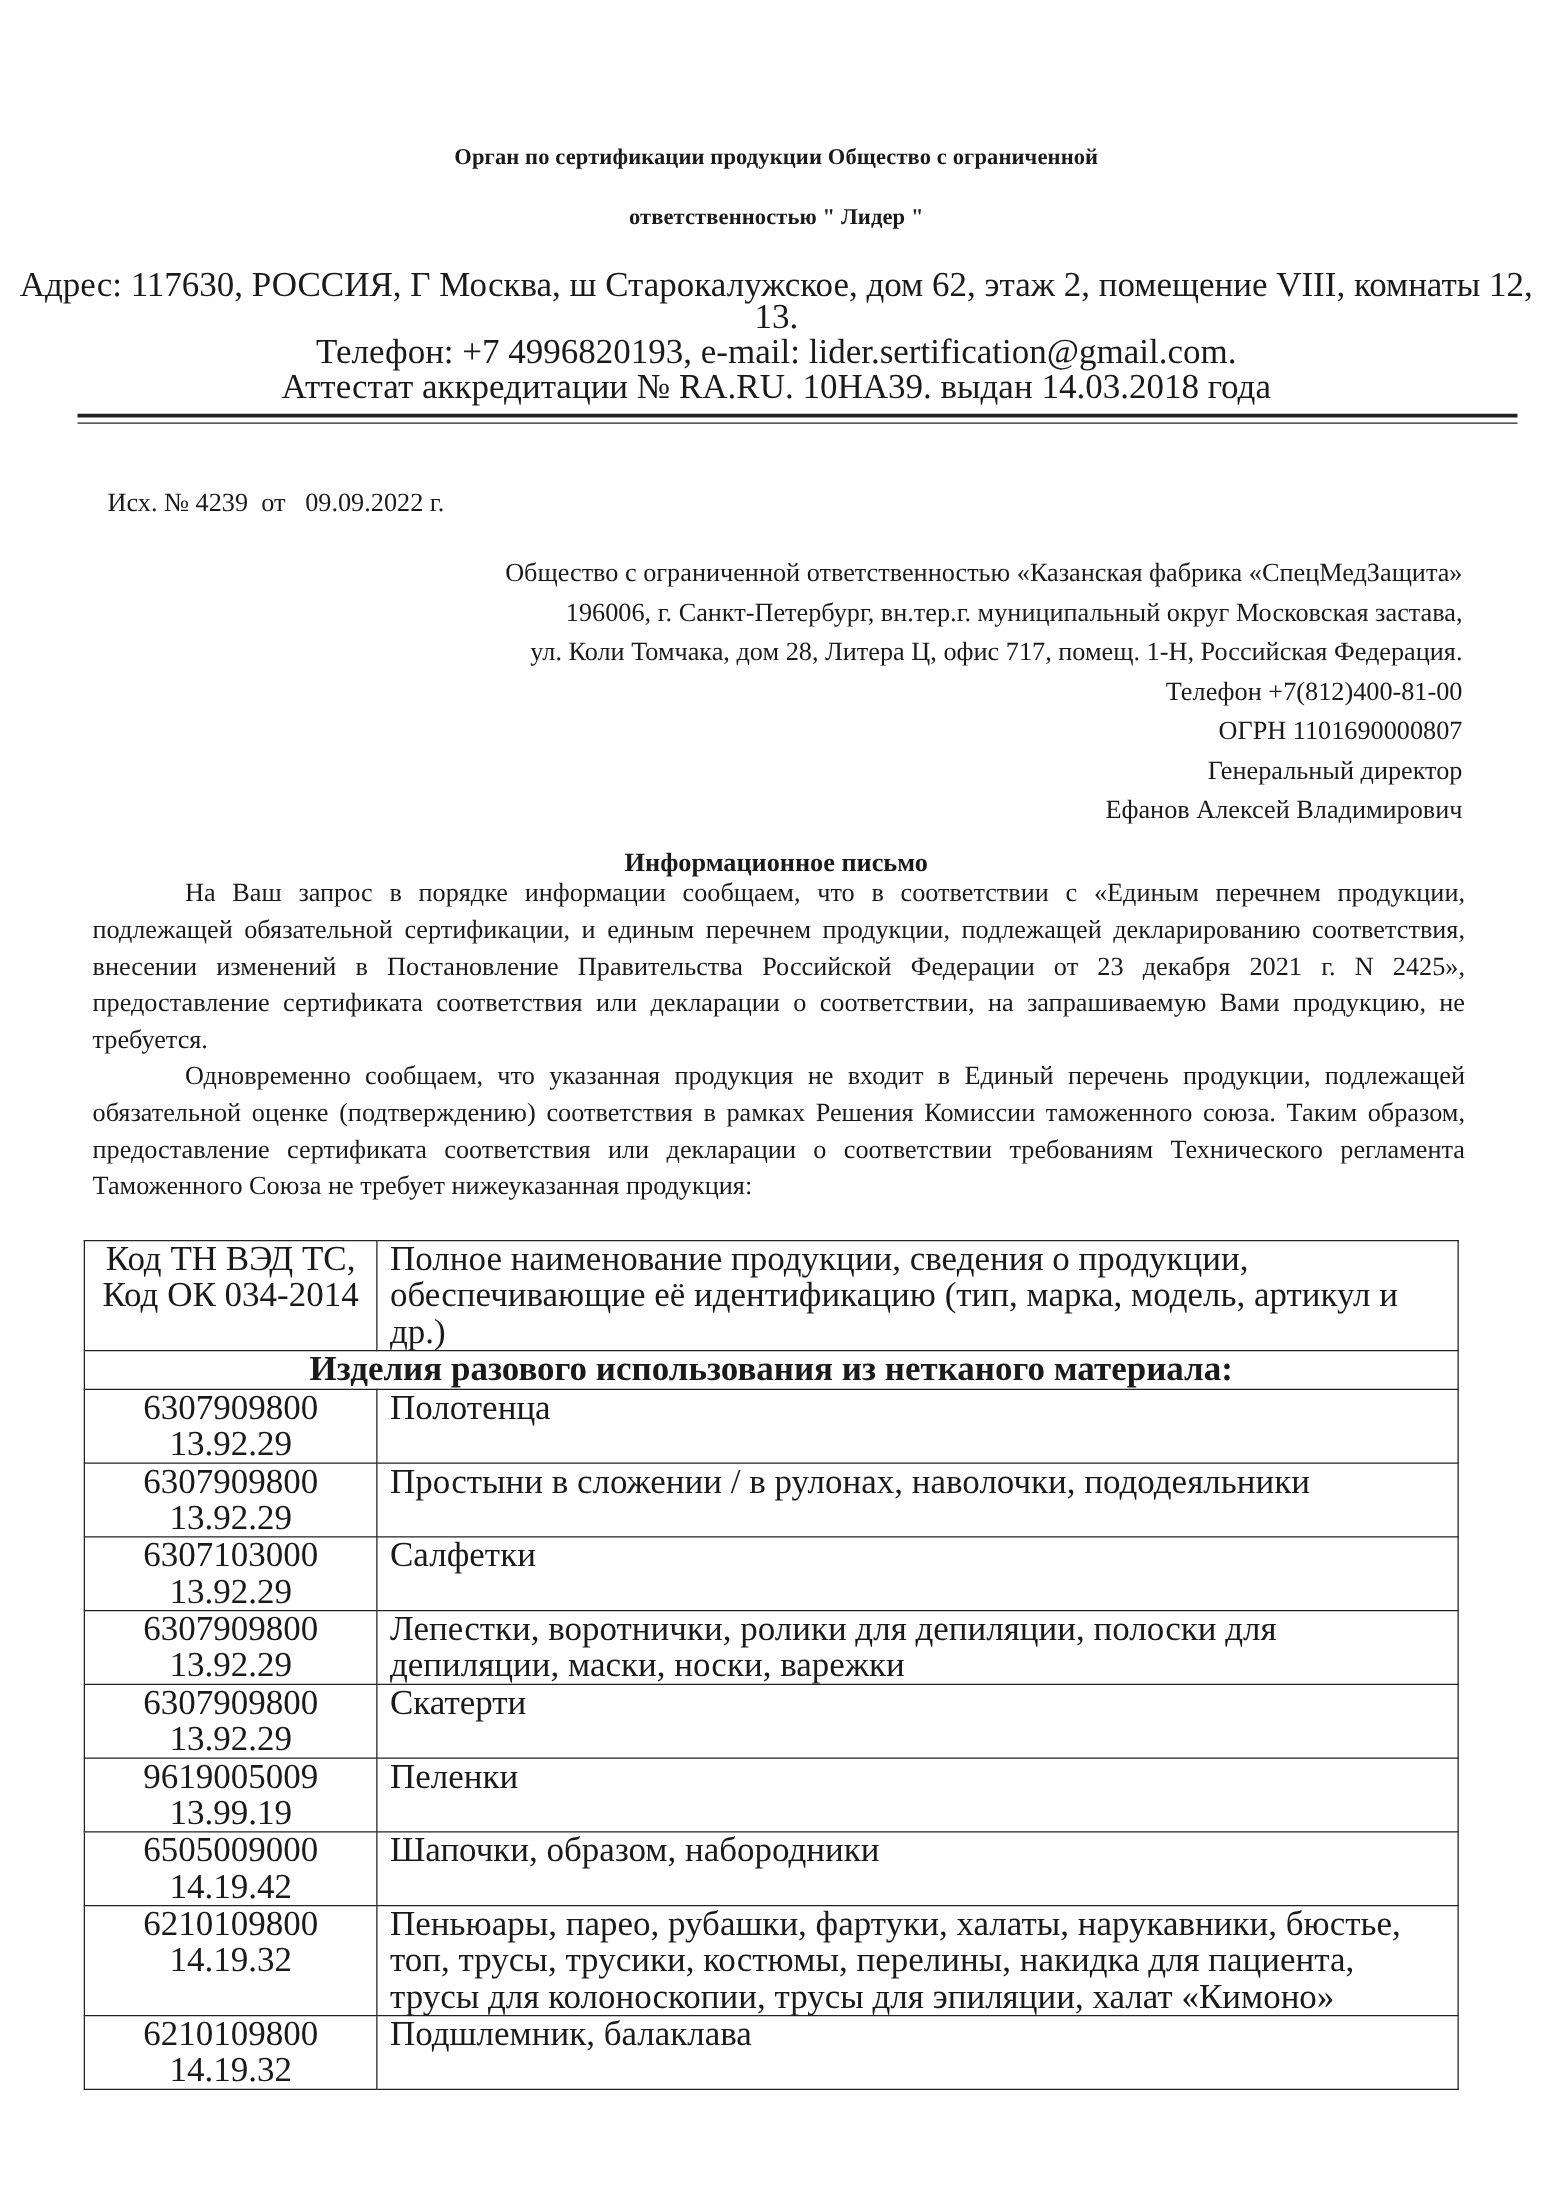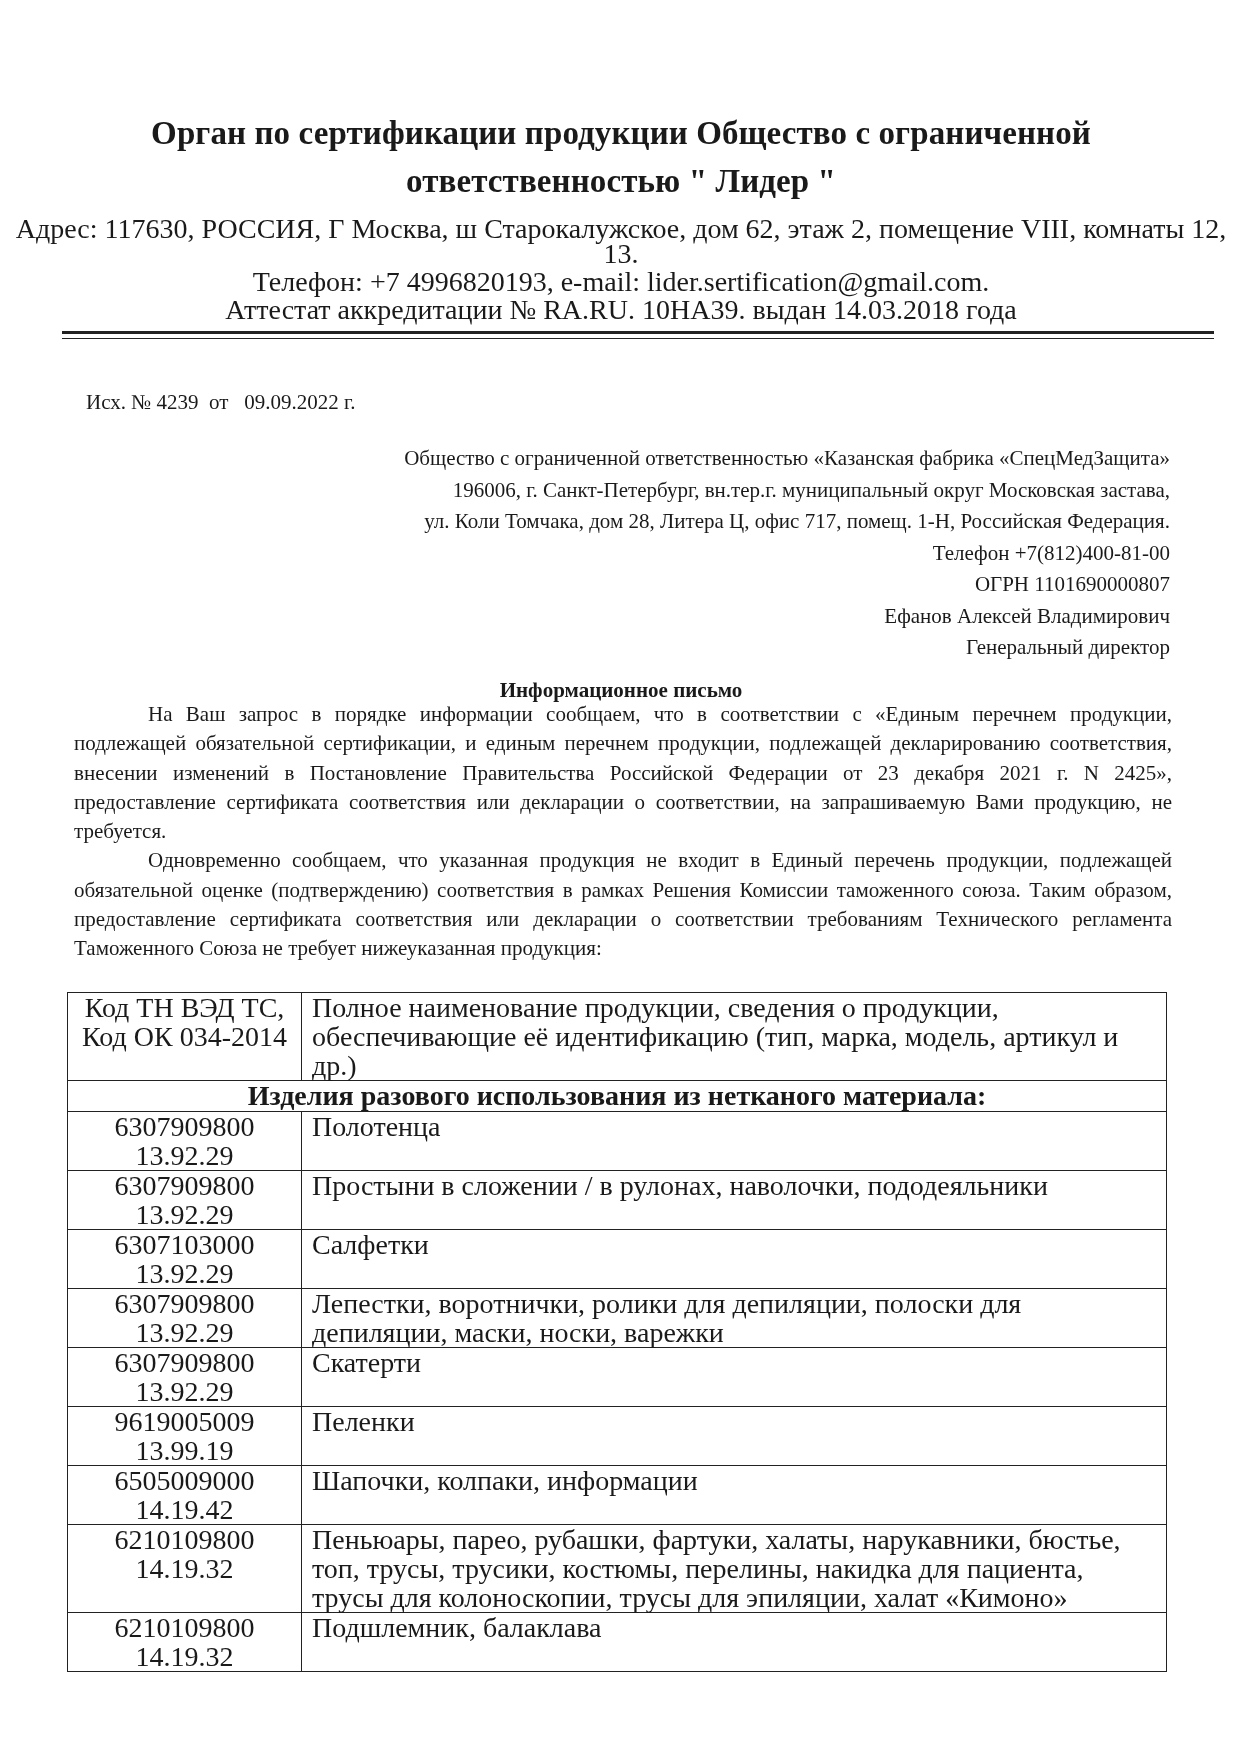--- a/index.html
+++ b/index.html
@@ -5,21 +5,21 @@
     html, body { margin: 0; padding: 0; background: #ffffff; }
     body {
       width: 1242px; height: 1753px; position: relative; overflow: hidden;
       font-family: "Liberation Serif", "DejaVu Serif", serif;
       color: #1a1a1a;
     }
     .page { position: absolute; left: 0; top: 0; width: 1242px; height: 1753px; }
 
     .hdr-title {
       position: absolute; left: 0; width: 1242px; text-align: center;
-      font-weight: bold; font-size: 33px; letter-spacing: 0.1px;
+      font-weight: bold; font-size: 18px; letter-spacing: 0.1px;
     }
     .hdr-title.l1 { top: 115px; }
     .hdr-title.l2 { top: 163px; }
     .hdr-line {
       position: absolute; left: 0; width: 1242px; text-align: center;
       font-size: 28px; line-height: 24px;
     }
     .hdr-line.addr1 { top: 217px; }
     .hdr-line.addr2 { top: 242px; }
     .hdr-line.phone { top: 270px; }
@@ -85,22 +85,22 @@
   <div class="rule r2"></div>
 
   <div class="outref">Исх. № 4239  от   09.09.2022 г.</div>
 
   <div class="addressee">
     <div>Общество с ограниченной ответственностью «Казанская фабрика «СпецМедЗащита»</div>
     <div>196006, г. Санкт-Петербург, вн.тер.г. муниципальный округ Московская застава,</div>
     <div>ул. Коли Томчака, дом 28, Литера Ц, офис 717, помещ. 1-Н, Российская Федерация.</div>
     <div>Телефон +7(812)400-81-00</div>
     <div>ОГРН 1101690000807</div>
+    <div>Генеральный директор</div>
     <div>Ефанов Алексей Владимирович</div>
-    <div>Генеральный директор</div>
   </div>
 
   <div class="letter-title">Информационное письмо</div>
 
   <div class="body-text">
     <p>На Ваш запрос в порядке информации сообщаем, что в соответствии с «Единым перечнем продукции, подлежащей обязательной сертификации, и единым перечнем продукции, подлежащей декларированию соответствия, внесении изменений в Постановление Правительства Российской Федерации от 23 декабря 2021 г. N 2425», предоставление сертификата соответствия или декларации о соответствии, на запрашиваемую Вами продукцию, не требуется.</p>
     <p class="last-left">Одновременно сообщаем, что указанная продукция не входит в Единый перечень продукции, подлежащей обязательной оценке (подтверждению) соответствия в рамках Решения Комиссии таможенного союза. Таким образом, предоставление сертификата соответствия или декларации о соответствии требованиям Технического регламента Таможенного Союза не требует нижеуказанная продукция:</p>
   </div>
 
   <table class="products">
@@ -136,21 +136,21 @@
         <tr class="row">
           <td class="code"><span>6307909800</span><br><span>13.92.29</span></td>
           <td class="name">Скатерти</td>
         </tr>
         <tr class="row">
           <td class="code"><span>9619005009</span><br><span>13.99.19</span></td>
           <td class="name">Пеленки</td>
         </tr>
         <tr class="row">
           <td class="code"><span>6505009000</span><br><span>14.19.42</span></td>
-          <td class="name">Шапочки, колпаки, информации</td>
+          <td class="name">Шапочки, образом, набородники</td>
         </tr>
         <tr class="row">
           <td class="code"><span>6210109800</span><br><span>14.19.32</span></td>
           <td class="name">Пеньюары, парео, рубашки, фартуки, халаты, нарукавники, бюстье, топ, трусы, трусики, костюмы, перелины, накидка для пациента, трусы для колоноскопии, трусы для эпиляции, халат «Кимоно»</td>
         </tr>
         <tr class="row">
           <td class="code"><span>6210109800</span><br><span>14.19.32</span></td>
           <td class="name">Подшлемник, балаклава</td>
         </tr>
       </tbody>

